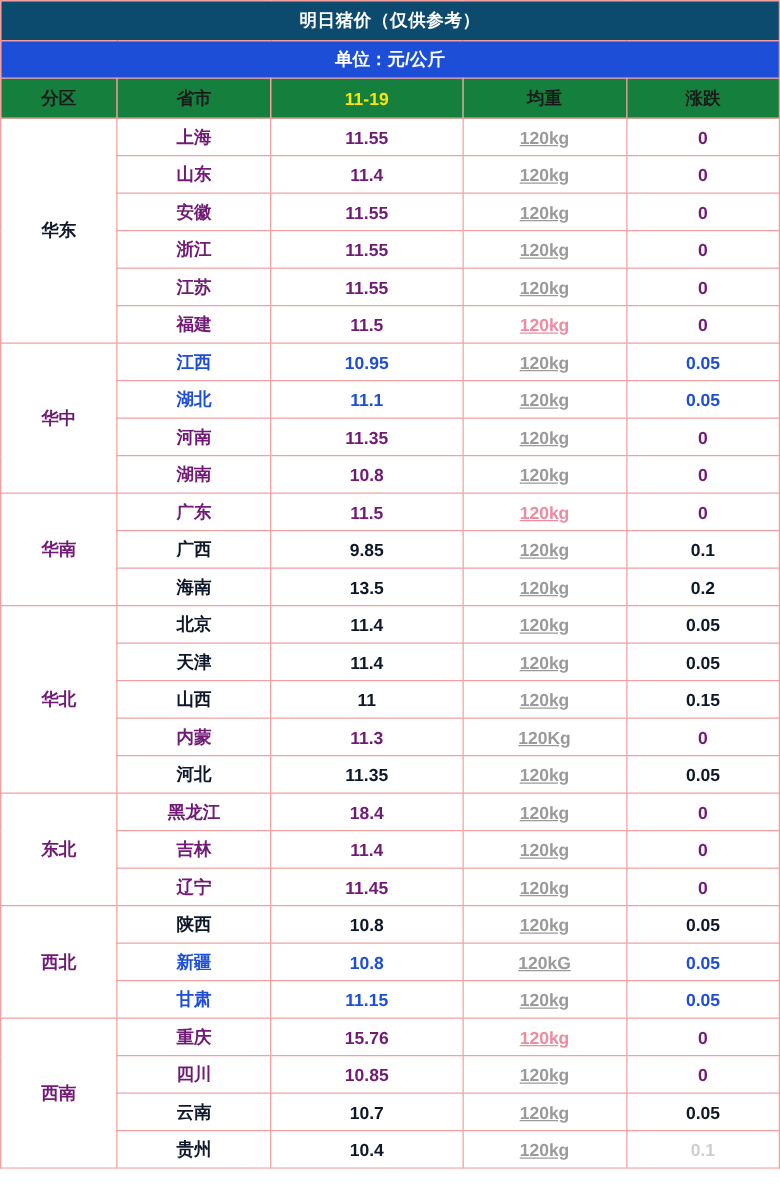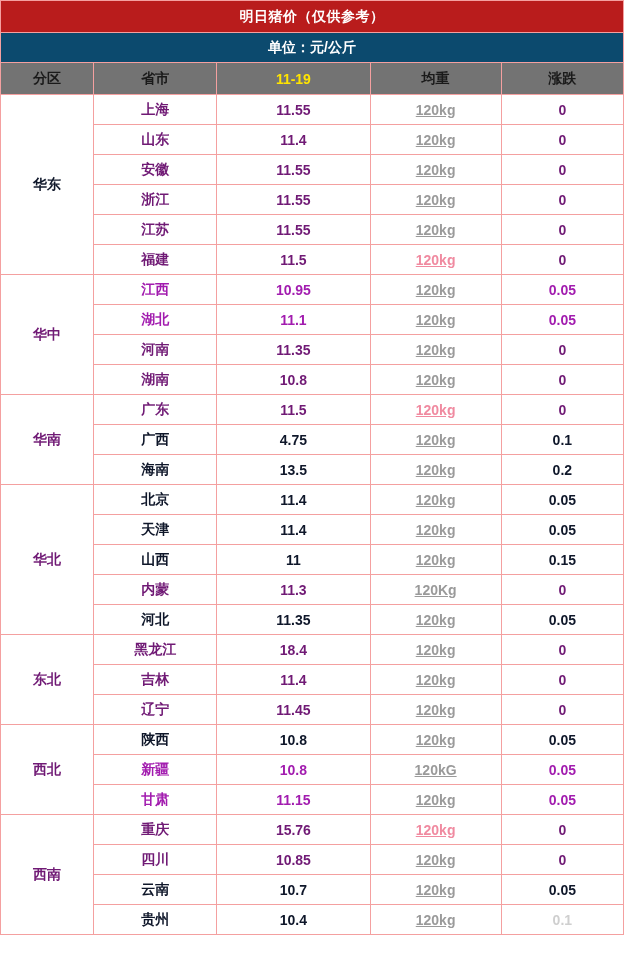--- a/index.html
+++ b/index.html
@@ -19,39 +19,39 @@
   }
   table.price-table td, table.price-table th {
     border: 1px solid #f4a0a0;
     padding: 0;
     text-align: center;
     vertical-align: middle;
     font-weight: bold;
     font-size: 14px;
   }
   .title-row td {
-    background: #b91c1c;
+    background: #0c4a6e;
     color: #ffffff;
     height: 32px;
     font-size: 15px;
     font-weight: bold;
     border: 1px solid #f42c2c;
     letter-spacing: 0.5px;
     font-family: Liberation Mono, monospace;
   }
   .unit-row td {
-    background: #0c4a6e;
+    background: #1d4ed8;
     color: #ffffff;
     height: 30px;
     font-size: 14px;
     font-weight: bold;
     border: 1px solid #f42c2c;
   }
   .header-row td {
-    background: #737373;
+    background: #15803d;
     height: 32px;
     color: #1a1a1a;
     font-size: 14px;
   }
   .header-row td.date-col {
     color: #ffe400;
   }
   .data-row td {
     height: 30px;
     background: #ffffff;
@@ -64,21 +64,21 @@
     color: #9a9a9a;
     font-weight: bold;
     font-size: 13px;
     text-decoration: underline;
   }
   td.weight.pinkw {
     color: #f08aa0;
   }
   
   .c-black { color: #701a75; }
-  .c-red { color: #a21caf; margin-top: 31px; }
+  .c-red { color: #1d4ed8; margin-top: 31px; }
   .c-green { color: #0f172a; }
   .c-faint { color: #cfcfcf; }
   .col-region { width: 93px; }
   .col-prov { width: 123px; }
   .col-price { width: 153px; }
   .col-weight { width: 131px; }
   .col-change { width: 122px; }
 </style>
 </head>
 <body>
@@ -169,21 +169,21 @@
       </tr>
       <tr class="data-row">
         <td class="region-cell c-black" rowspan="3">华南</td>
         <td class="c-black">广东</td>
         <td class="c-black">11.5</td>
         <td class="weight pinkw">120kg</td>
         <td class="c-black">0</td>
       </tr>
       <tr class="data-row">
         <td class="c-green">广西</td>
-        <td class="c-green">4.75</td>
+        <td class="c-green">9.85</td>
         <td class="weight ">120kg</td>
         <td class="c-green">0.1</td>
       </tr>
       <tr class="data-row">
         <td class="c-green">海南</td>
         <td class="c-green">13.5</td>
         <td class="weight ">120kg</td>
         <td class="c-green">0.2</td>
       </tr>
       <tr class="data-row">

